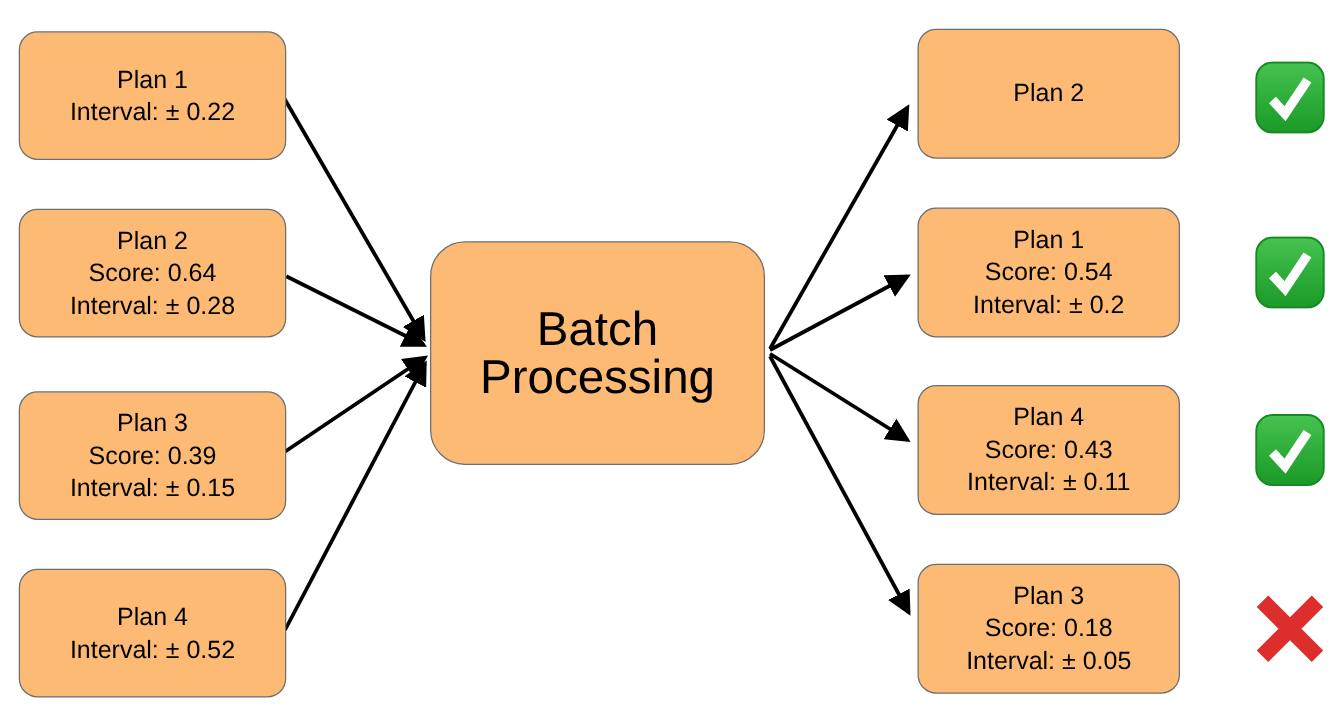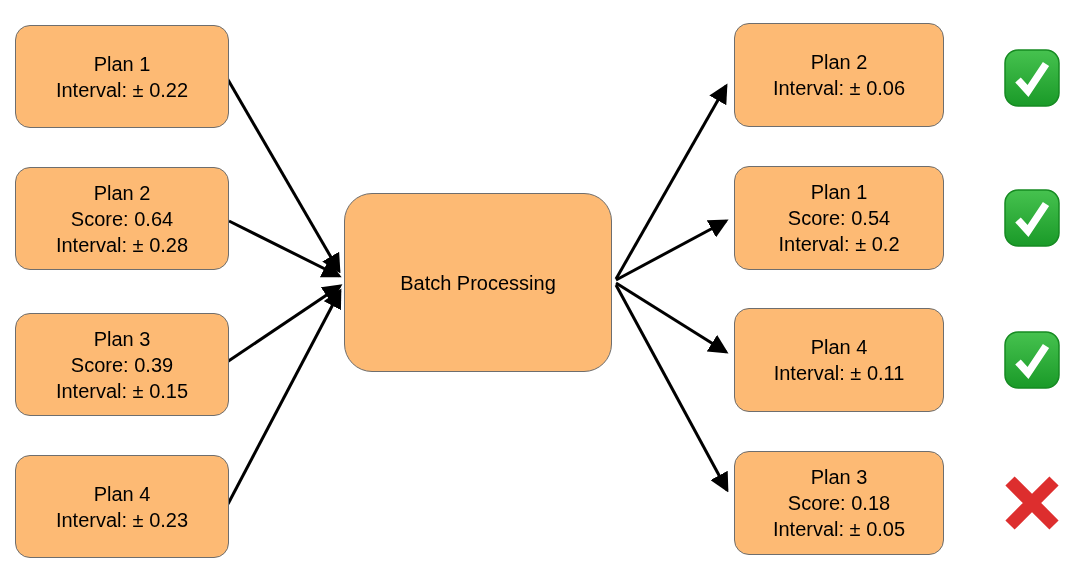--- a/index.html
+++ b/index.html
@@ -34,21 +34,21 @@
     color: #000000;
     font-size: 20px;
     line-height: 26px;
   }
   .node.left { left: 15px; width: 214px; height: 103px; }
   .node.right { left: 734px; width: 210px; height: 104px; }
   .node.center {
     left: 344px; top: 193px;
     width: 268px; height: 179px;
     border-radius: 28px;
-    font-size: 20px;
+    font-size: 38px;
     line-height: 38px;
   }
   .status-slot {
     position: absolute;
     left: 1003px;
     width: 58px;
     height: 58px;
   }
   .status-slot svg { display: none; width: 58px; height: 58px; }
   .status-slot[data-status="pass"] svg.check-icon-svg { display: block; }
@@ -86,38 +86,38 @@
     <span>Score: 0.64</span>
     <span>Interval: ± 0.28</span>
   </div>
   <div class="node left" style="top:313px">
     <span>Plan 3</span>
     <span>Score: 0.39</span>
     <span>Interval: ± 0.15</span>
   </div>
   <div class="node left" style="top:455px">
     <span>Plan 4</span>
-    <span>Interval: ± 0.23</span>
+    <span>Interval: ± 0.52</span>
   </div>
 
   <div class="node center">
     <span>Batch Processing</span>
   </div>
 
   <div class="node right" style="top:23px">
     <span>Plan 2</span>
-    <span>Interval: ± 0.06</span>
   </div>
   <div class="node right" style="top:166px">
     <span>Plan 1</span>
     <span>Score: 0.54</span>
     <span>Interval: ± 0.2</span>
   </div>
   <div class="node right" style="top:308px">
     <span>Plan 4</span>
+    <span>Score: 0.43</span>
     <span>Interval: ± 0.11</span>
   </div>
   <div class="node right" style="top:451px">
     <span>Plan 3</span>
     <span>Score: 0.18</span>
     <span>Interval: ± 0.05</span>
   </div>
 
   <div class="status-slot" style="top:49px" data-status="pass">
     <svg class="check-icon-svg" viewBox="0 0 58 58">

